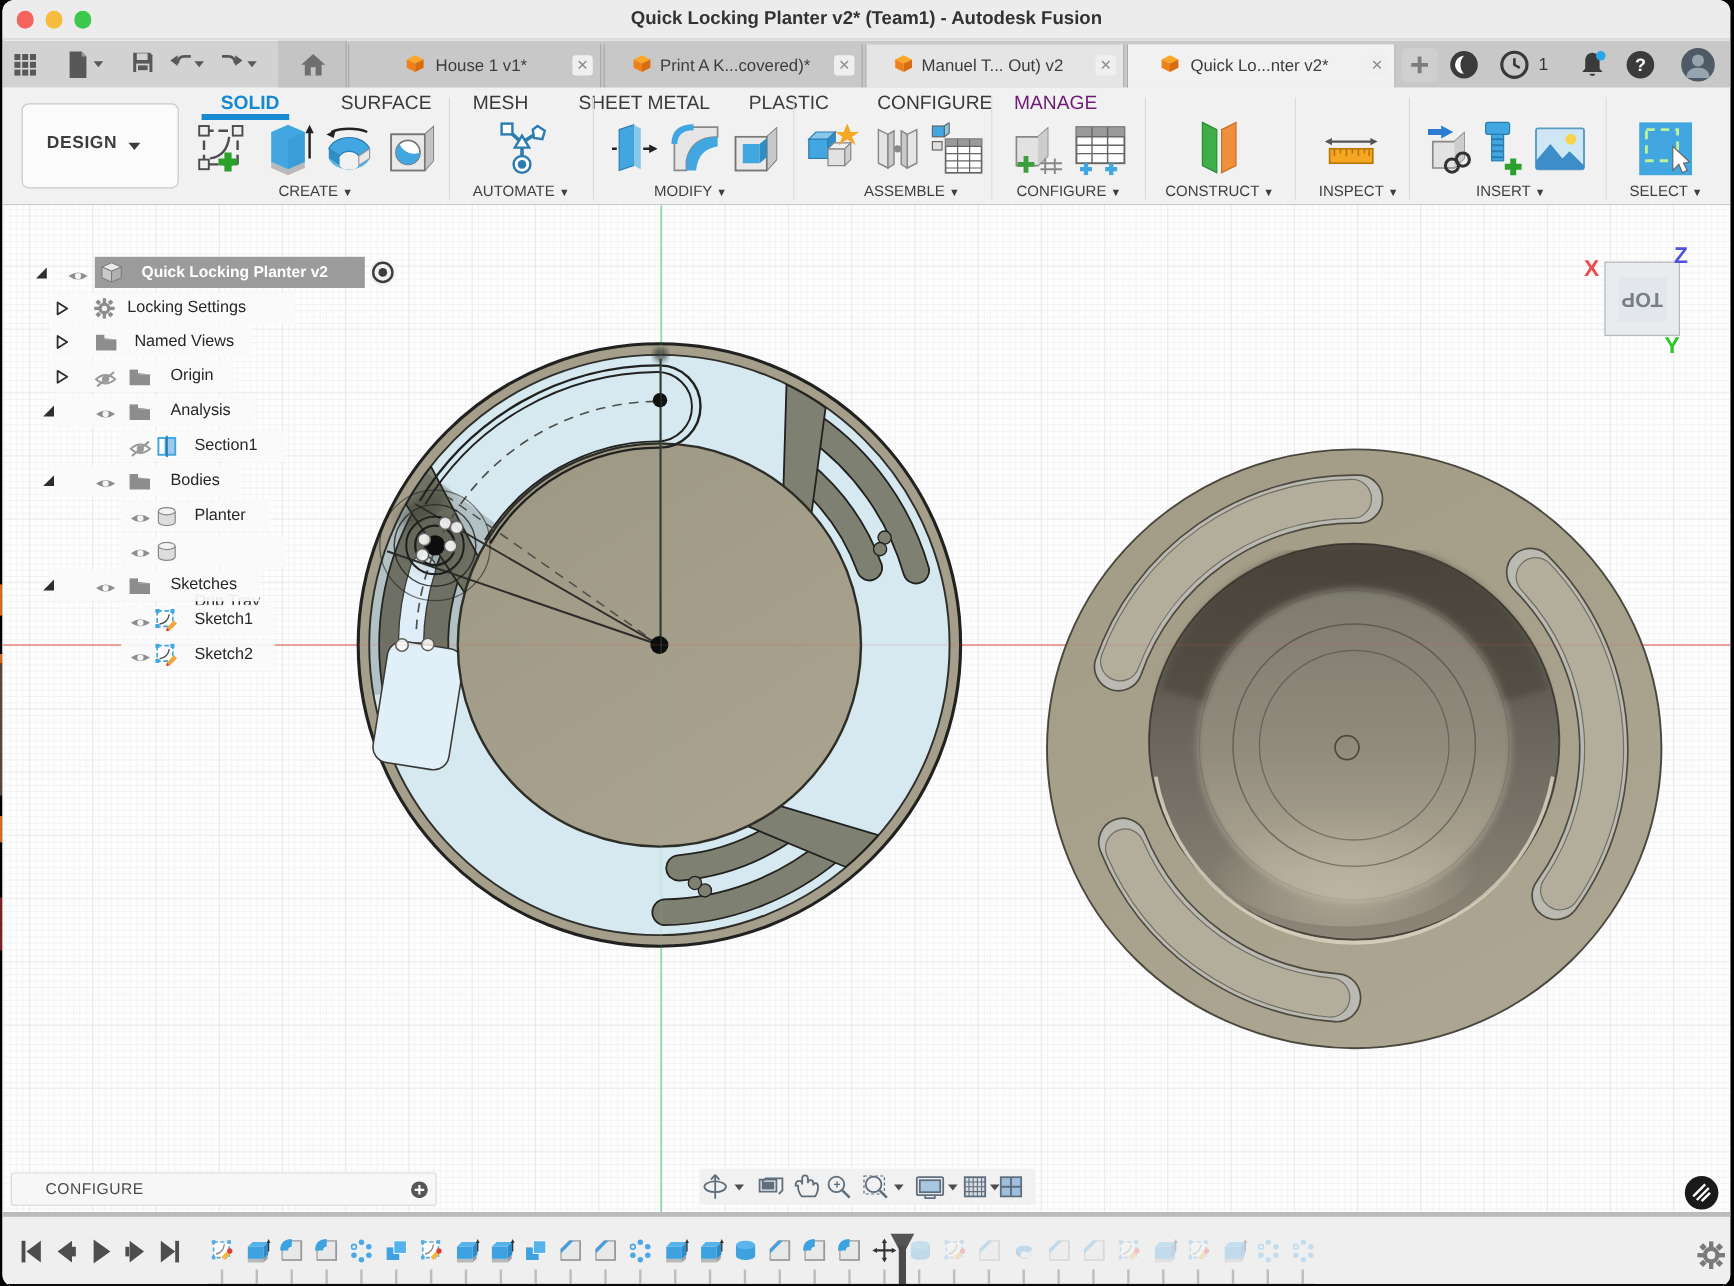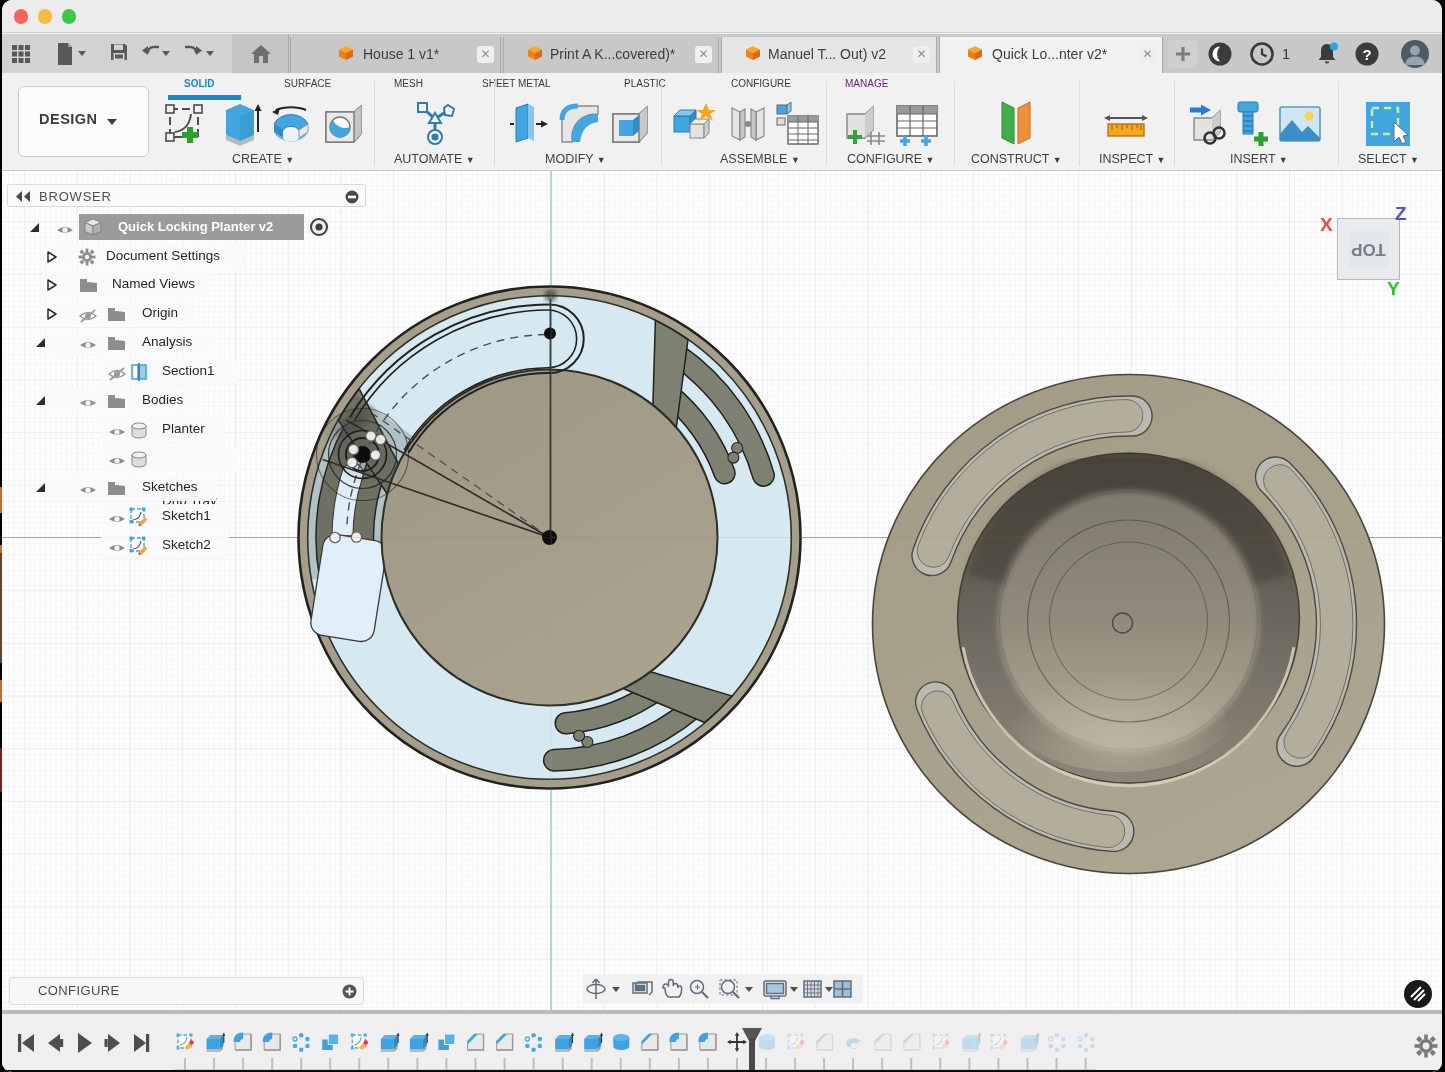--- a/index.html
+++ b/index.html
@@ -16,21 +16,21 @@
 #row2{position:absolute;left:0;top:34px;width:100%;height:39px;background:#d2d2d2;}
 #tabstrip{position:absolute;left:230px;top:0;right:0;height:39px;background:#c8c8c8;}
 .tab{position:absolute;top:3px;height:36px;font-size:14px;color:#3c3c3c;
  background:#c8c8c8;border-left:1px solid #a9a9a9;border-right:1px solid #a9a9a9;}
 .tab .lbl{position:absolute;top:9px;white-space:nowrap;}
 .tab .x{position:absolute;top:9px;width:17px;height:17px;background:#efefef;
  border-radius:3px;color:#8c8c8c;font-size:12px;line-height:16px;text-align:center;}
 
 #ribbon{position:absolute;left:0;top:73px;width:100%;height:98px;background:#f1f1f1;
  border-bottom:1px solid #c9c9c9;}
-.rtab{position:absolute;top:5px;font-size:10px;color:#3a3a3a;}
+.rtab{position:absolute;top:5px;font-size:16px;color:#3a3a3a;}
 .rlab{position:absolute;top:79px;font-size:12.5px;color:#3f3f3f;white-space:nowrap;}
 .rdiv{position:absolute;top:8px;height:85px;width:1px;background:#dcdcdc;}
 
 #canvas{position:absolute;left:0;top:171px;width:1440px;height:839px;background:#fdfdfd;}
 
 #bheader{position:absolute;left:5px;top:13px;width:359px;height:23px;background:#fafafa;
  border:1px solid #dadada;border-radius:2px;}
 .brow{position:absolute;height:26px;background:rgba(250,250,250,0.93);}
 .btxt{position:absolute;top:5px;font-size:13.5px;color:#262626;white-space:nowrap;}
 
@@ -53,20 +53,21 @@
 <div class="abs" style="left:0;top:487px;width:2px;height:26px;background:#d2691e;"></div>
 <div class="abs" style="left:0;top:545px;width:2px;height:8px;background:#d2691e;"></div>
 <div class="abs" style="left:0;top:553px;width:2px;height:110px;background:#5a4632;"></div>
 <div class="abs" style="left:0;top:680px;width:2px;height:22px;background:#d2691e;"></div>
 <div class="abs" style="left:0;top:748px;width:2px;height:44px;background:#7a2020;"></div>
 <div id="win">
 <div id="titlebar">
 <div class="tl" style="left:11.5px;background:#f5645c;"></div>
 <div class="tl" style="left:35.5px;background:#f6bc3e;"></div>
 <div class="tl" style="left:59.5px;background:#3cc84a;"></div>
+<div id="title">Quick Locking Planter v2* (Team1) - Autodesk Fusion</div>
 </div>
 <div id="row2">
 <div id="tabstrip"></div>
 <svg class="abs" style="left:8px;top:5px" width="220" height="30" viewBox="0 0 220 30">
 <g fill="#585858">
  <g transform="translate(2,6)">
   <rect x="0" y="0" width="5" height="5"></rect>
             <rect x="6.5" y="0" width="5" height="5"></rect>
             <rect x="13" y="0" width="5" height="5"></rect>
   <rect x="0" y="6.5" width="5" height="5"></rect>
@@ -435,31 +436,20 @@
 <circle cx="1122.5" cy="623.0" r="10" fill="none" stroke="rgba(60,56,48,0.8)" stroke-width="1.4"></circle>
 <path d="M 1132.5 396.0 A 228.0 228.0 0 0 0 912.9 549.8 A 20.0 20.0 0 0 0 950.7 562.8 A 188.0 188.0 0 0 1 1131.8 436.0 A 20.0 20.0 0 0 0 1132.5 396.0 Z" fill="#bbbab2" stroke="rgba(60,56,48,0.85)" stroke-width="1.4"></path>
         <path d="M 1126.5 399.5 A 224.5 224.5 0 0 0 918.2 545.4 A 16.2 16.2 0 0 0 948.7 556.8 A 192.0 192.0 0 0 1 1126.8 432.0 A 16.2 16.2 0 0 0 1126.5 399.5 Z" fill="#b3ae9b" stroke="rgba(95,92,82,0.8)" stroke-width="1"></path>
 <path d="M 1313.0 758.0 A 228.0 228.0 0 0 0 1289.7 462.8 A 20.0 20.0 0 0 0 1261.4 491.1 A 188.0 188.0 0 0 1 1280.6 734.5 A 20.0 20.0 0 0 0 1313.0 758.0 Z" fill="#bbbab2" stroke="rgba(60,56,48,0.85)" stroke-width="1.4"></path>
         <path d="M 1313.5 751.2 A 224.5 224.5 0 0 0 1291.3 469.5 A 16.2 16.2 0 0 0 1267.8 491.8 A 192.0 192.0 0 0 1 1286.7 732.7 A 16.2 16.2 0 0 0 1313.5 751.2 Z" fill="#b3ae9b" stroke="rgba(95,92,82,0.8)" stroke-width="1"></path>
 <path d="M 917.1 709.4 A 228.0 228.0 0 0 0 1112.6 851.4 A 20.0 20.0 0 0 0 1115.4 811.5 A 188.0 188.0 0 0 1 954.2 694.4 A 20.0 20.0 0 0 0 917.1 709.4 Z" fill="#bbbab2" stroke="rgba(60,56,48,0.85)" stroke-width="1.4"></path>
         <path d="M 922.6 713.5 A 224.5 224.5 0 0 0 1107.0 847.5 A 16.2 16.2 0 0 0 1110.1 815.1 A 192.0 192.0 0 0 1 952.4 700.6 A 16.2 16.2 0 0 0 922.6 713.5 Z" fill="#b3ae9b" stroke="rgba(95,92,82,0.8)" stroke-width="1"></path>
 <line x1="551" y1="171" x2="551" y2="1010" stroke="rgba(120,205,140,0.16)" stroke-width="1.4"></line>
 <line x1="2" y1="537.5" x2="1442" y2="537.5" stroke="rgba(210,95,85,0.15)" stroke-width="1.2"></line>
 </svg>
-<div id="bheader">
-<svg class="abs" style="left:7px;top:5px" width="16" height="13" viewBox="0 0 16 13">
-<polygon points="7,1 7,12 1,6.5" fill="#4a4a4a"></polygon>
-          <polygon points="15,1 15,12 9,6.5" fill="#4a4a4a"></polygon>
-        </svg>
-<div class="abs" style="left:31px;top:4px;font-size:13px;color:#4f4f4f;letter-spacing:0.8px;">BROWSER</div>
-<svg class="abs" style="left:337px;top:5px" width="14" height="14" viewBox="0 0 14 14">
-<circle cx="7" cy="7" r="6.5" fill="#4a4a4a"></circle>
-          <rect x="3" y="5.7" width="8" height="2.6" fill="#fff"></rect>
-        </svg>
-</div>
 <svg class="abs" style="left:26px;top:50px" width="13" height="13" viewBox="0 0 13 13">
 <polygon points="11,2 11,11 2,11" fill="#2d2d2d"></polygon>
       </svg>
 <svg class="abs" style="left:53px;top:51px" width="20" height="16" viewBox="0 0 20 16">
 <path d="M 2 8 Q 10 2 18 8 Q 10 14 2 8 Z" fill="#8d8d8d"></path>
 <circle cx="10" cy="8" r="2.6" fill="#f5f5f5"></circle>
       </svg>
 <div class="brow" style="left:77px;top:43px;width:225px;background:#9b9b9b;"></div>
 <svg class="abs" style="left:82px;top:47px" width="18" height="18" viewBox="0 0 18 18">
 <polygon points="9,1 17,4.5 9,8 1,4.5" fill="#e8e8e8" stroke="#777" stroke-width="0.8"></polygon>
@@ -483,21 +473,21 @@
           <rect x="7.6" y="0.5" width="2.8" height="4"></rect>
           <rect x="7.6" y="13.5" width="2.8" height="4"></rect>
 <rect x="0.5" y="7.6" width="4" height="2.8"></rect>
           <rect x="13.5" y="7.6" width="4" height="2.8"></rect>
 <rect x="2.2" y="2.2" width="3.4" height="3.4" transform="rotate(45 3.9 3.9)"></rect>
 <rect x="12.4" y="2.2" width="3.4" height="3.4" transform="rotate(45 14.1 3.9)"></rect>
 <rect x="2.2" y="12.4" width="3.4" height="3.4" transform="rotate(45 3.9 14.1)"></rect>
 <rect x="12.4" y="12.4" width="3.4" height="3.4" transform="rotate(45 14.1 14.1)"></rect>
         </g>
       </svg>
-<div class="btxt" style="left:104px;top:77px;">Document Settings</div>
+<div class="btxt" style="left:104px;top:77px;">Locking Settings</div>
 <div class="brow" style="left:40px;top:101px;width:168px;"></div>
 <svg class="abs" style="left:44px;top:107px" width="12" height="14" viewBox="0 0 12 14">
 <polygon points="2,2 10,7 2,12" fill="none" stroke="#2d2d2d" stroke-width="1.5" stroke-linejoin="round"></polygon>
       </svg>
 <svg class="abs" style="left:77px;top:107px" width="19" height="15" viewBox="0 0 19 15">
 <path d="M 1 3 L 7 3 L 9 5 L 18 5 L 18 14 L 1 14 Z" fill="#8d8d8d"></path>
 <path d="M 1 3 L 7 3 L 9 5 L 18 5" fill="#8d8d8d"></path>
         <rect x="1" y="1" width="7" height="3" fill="#8d8d8d"></rect>
       </svg>
 <div class="btxt" style="left:110px;top:105px;">Named Views</div>

